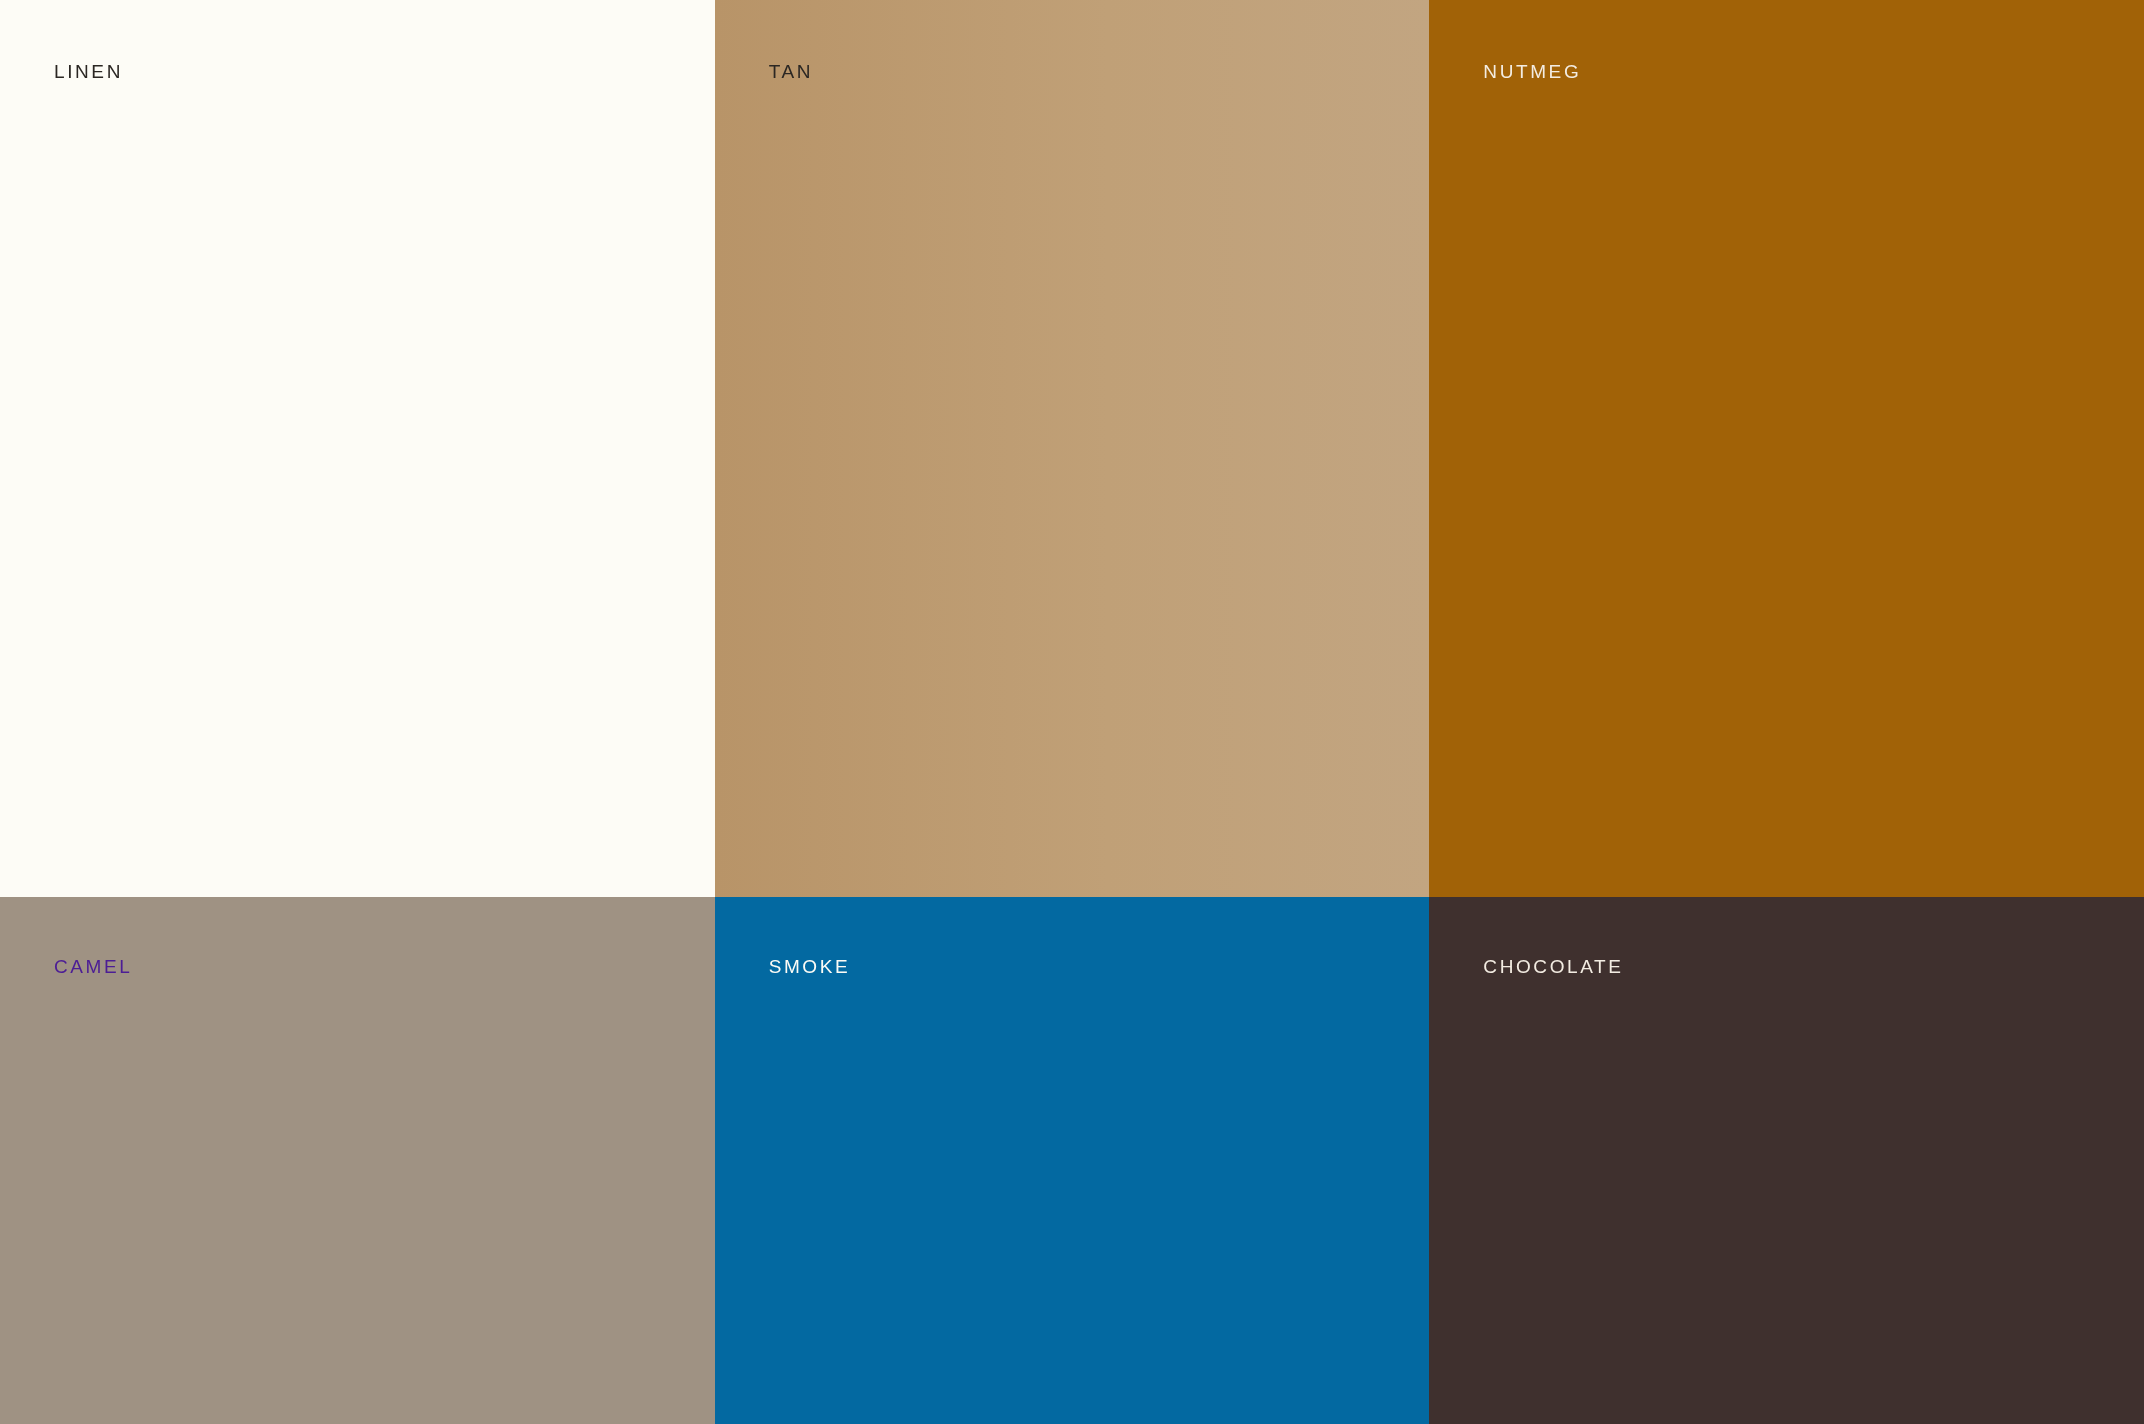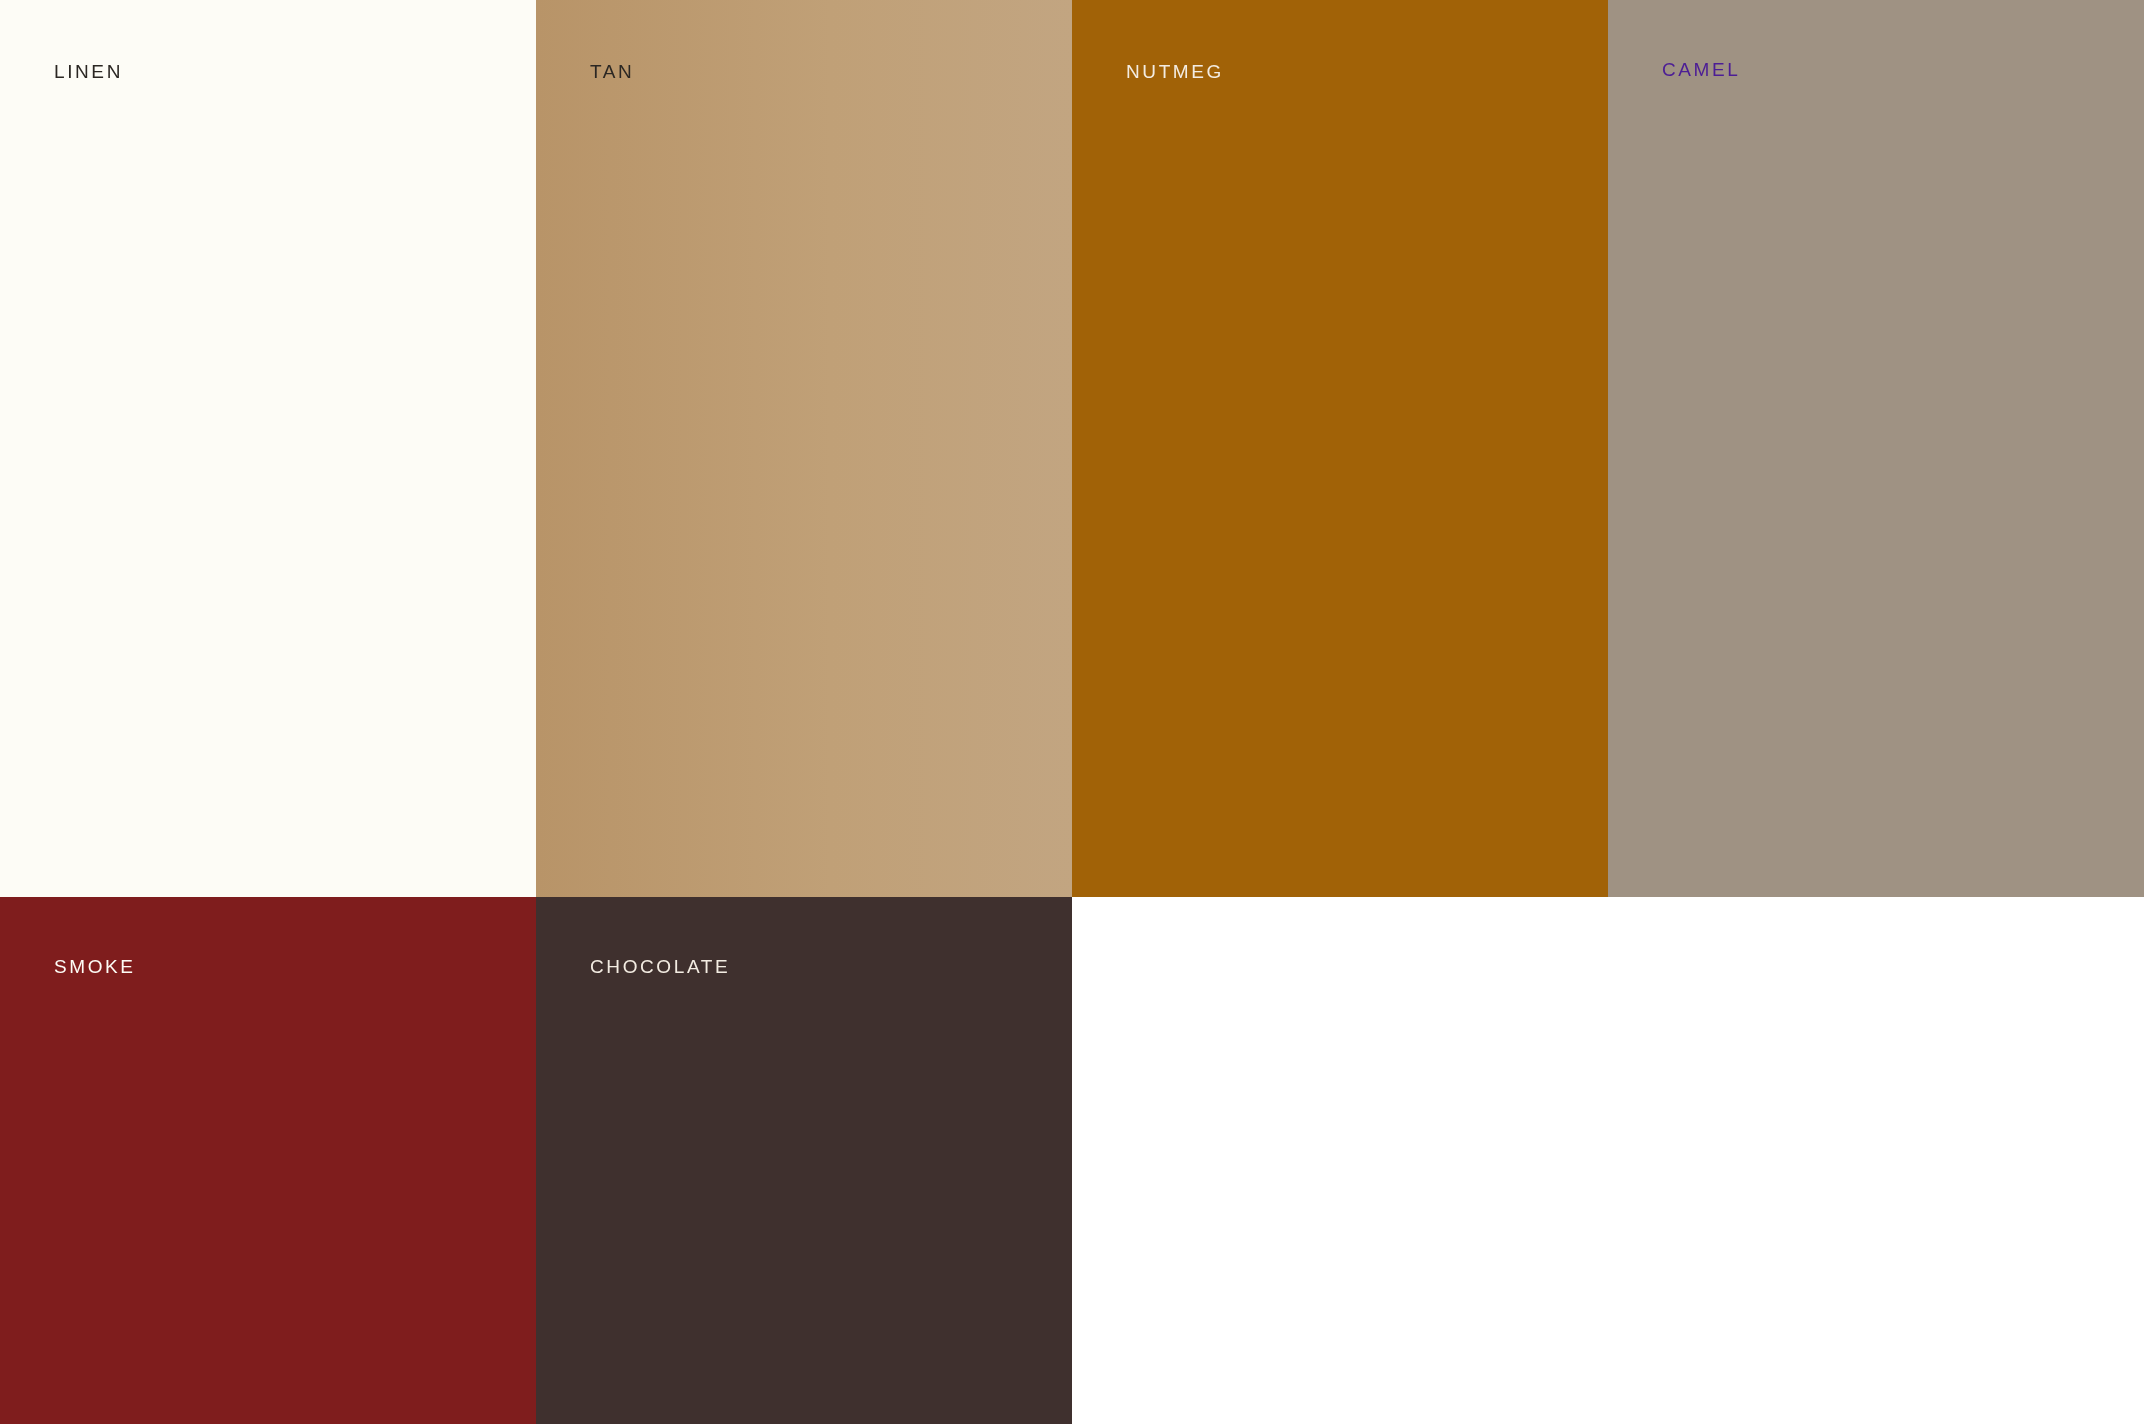--- a/index.html
+++ b/index.html
@@ -12,21 +12,21 @@
     width: 2144px;
     height: 1424px;
     overflow: hidden;
     font-family: "Liberation Sans", sans-serif;
   }
 
   .palette-grid {
     width: 2144px;
     height: 1424px;
     display: grid;
-    grid-template-columns: repeat(4, 1fr);
+    grid-template-columns: repeat(3, 1fr);
     grid-template-rows: 897px 527px;
   }
 
   .swatch {
     position: relative;
     overflow: hidden;
   }
 
   .swatch-label {
     position: absolute;
@@ -61,21 +61,21 @@
 
   <div class="swatch row-top" style="background: #a16207; text-decoration: underline;">
     <span class="swatch-label" style="color: rgb(243, 236, 226);">NUTMEG</span>
   </div>
 
 
   <div class="swatch row-bottom" style="background: rgb(159, 146, 131);">
     <span class="swatch-label" style="color: #4c1d95;">CAMEL</span>
   </div>
 
-  <div class="swatch row-bottom" style="background: #7f1d1d;">
+  <div class="swatch row-bottom" style="background: #0369a1;">
     <span class="swatch-label" style="color: rgb(253, 252, 246);">SMOKE</span>
   </div>
 
   <div class="swatch row-bottom" style="background: rgb(63, 48, 46);">
     <span class="swatch-label" style="color: rgb(243, 236, 226);">CHOCOLATE</span>
   </div>
 
 </div>
 
 </body></html>

